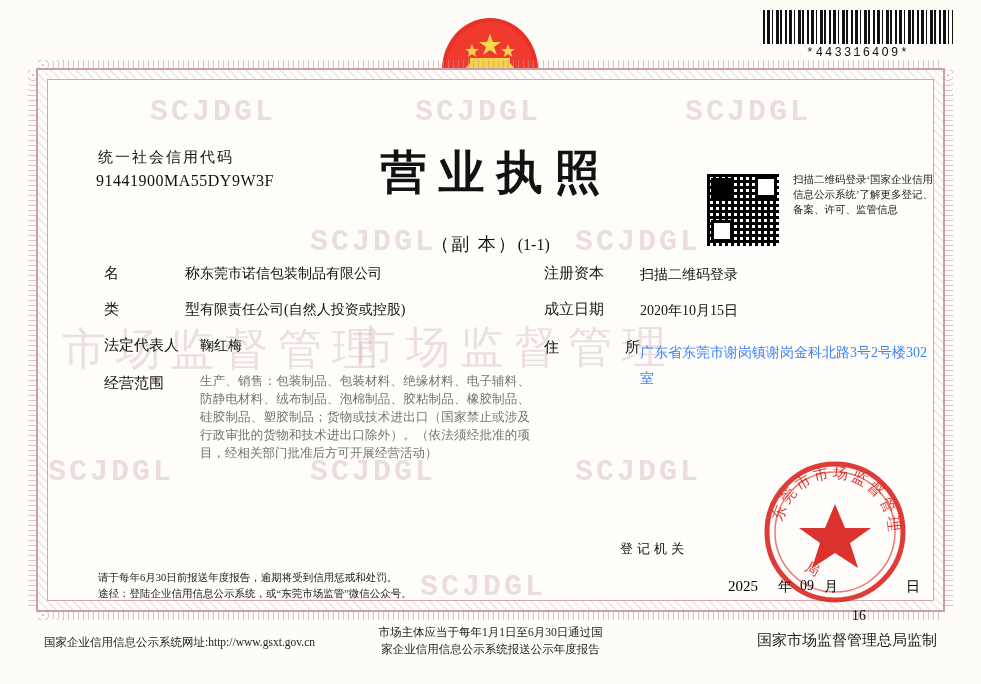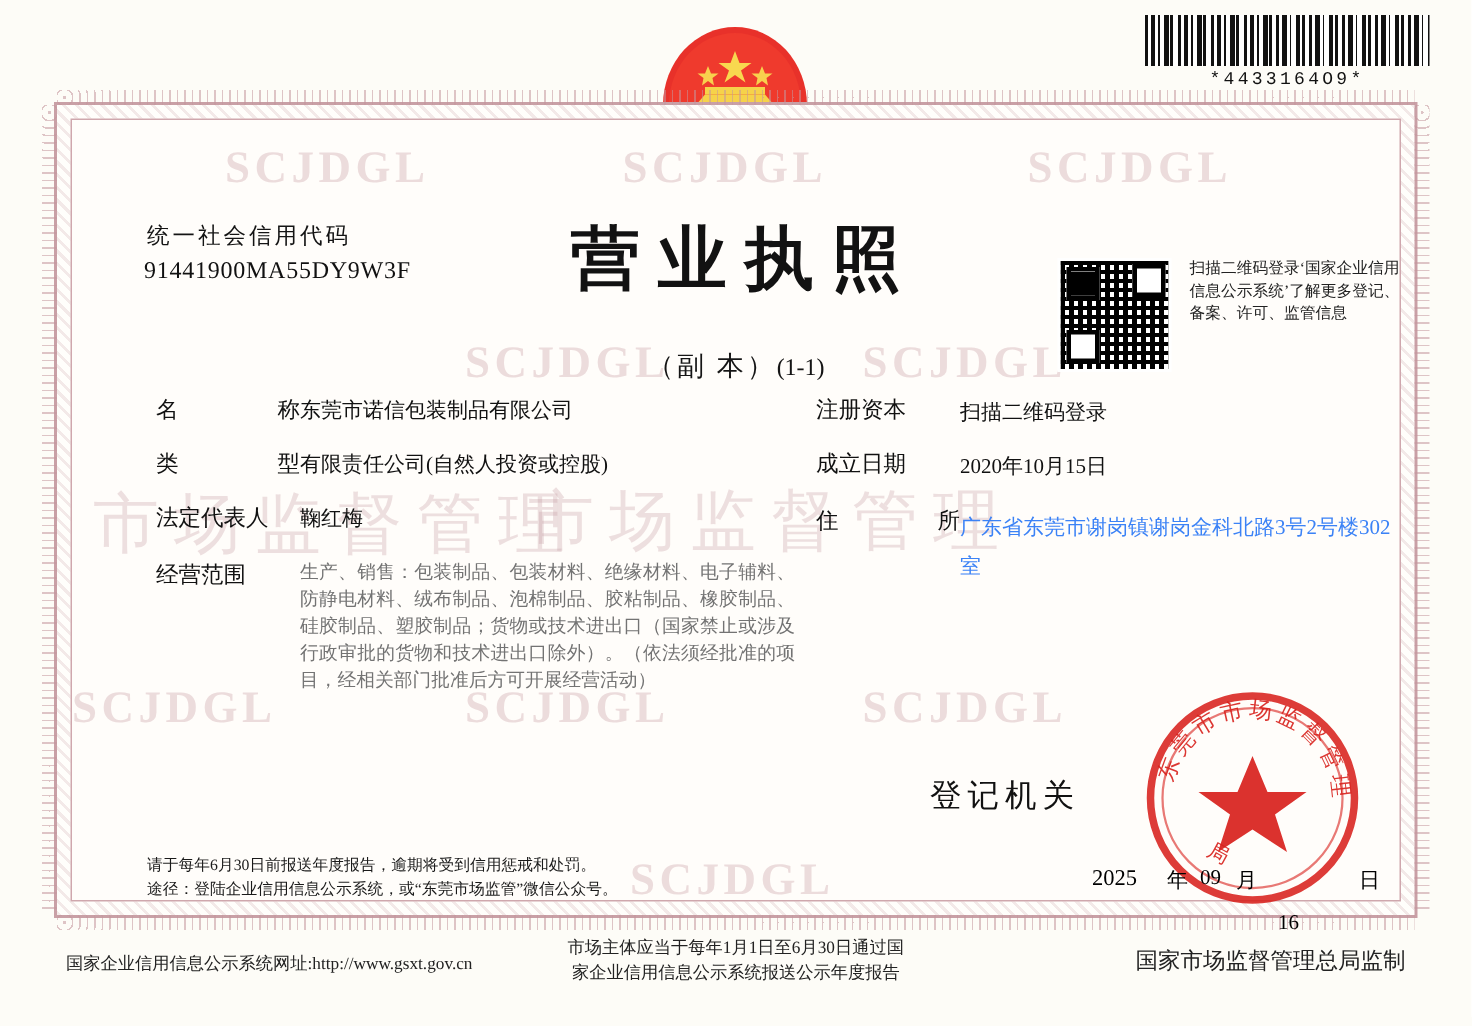--- a/index.html
+++ b/index.html
@@ -71,21 +71,21 @@
     top: 0; bottom: 0; width: 10px;
     background-image: repeating-radial-gradient(circle at 5px 5px, rgba(196,150,157,.55) 0 1px, rgba(255,255,255,0) 1px 5px);
   }
   .guilloche-left { left: -10px; }
   .guilloche-right { right: -10px; }
 
   
   .wm {
     position: absolute;
     color: rgba(190,150,155,.30);
-    font-family: Liberation Serif, serif;
+    font-family: Liberation Mono, monospace;
     font-weight: bold;
     letter-spacing: 3px;
     pointer-events: none;
     white-space: nowrap;
   }
   .wm-big {
     font-size: 30px;
     color: rgba(196,156,162,.33);
   }
   .wm-cn {
@@ -172,22 +172,22 @@
   .scope-value {
     position: absolute; left: 200px; top: 372px; width: 330px;
     font-size: 12.5px; line-height: 18px; color: #737373;
     text-align: justify;
   }
   .addr-value {
     position: absolute; left: 640px; top: 340px; width: 300px;
     font-size: 14px; line-height: 26px; color: #3b82f6;
   }
   .reg-authority {
-    position: absolute; left: 620px; top: 516px;
-    font-size: 21px; letter-spacing: 4px; color: #111;
+    position: absolute; left: 620px; top: 540px;
+    font-size: 13px; letter-spacing: 4px; color: #111;
   }
 
   
   .seal {
     position: absolute; right: 72px; top: 458px;
     width: 148px; height: 148px;
   }
   .date-year { position: absolute; left: 728px; top: 578px; font-size: 15px; text-align: right; }
   .date-m1 { position: absolute; left: 778px; top: 578px; font-size: 14px; }
   .date-mon { position: absolute; left: 800px; top: 578px; font-size: 14px; }

